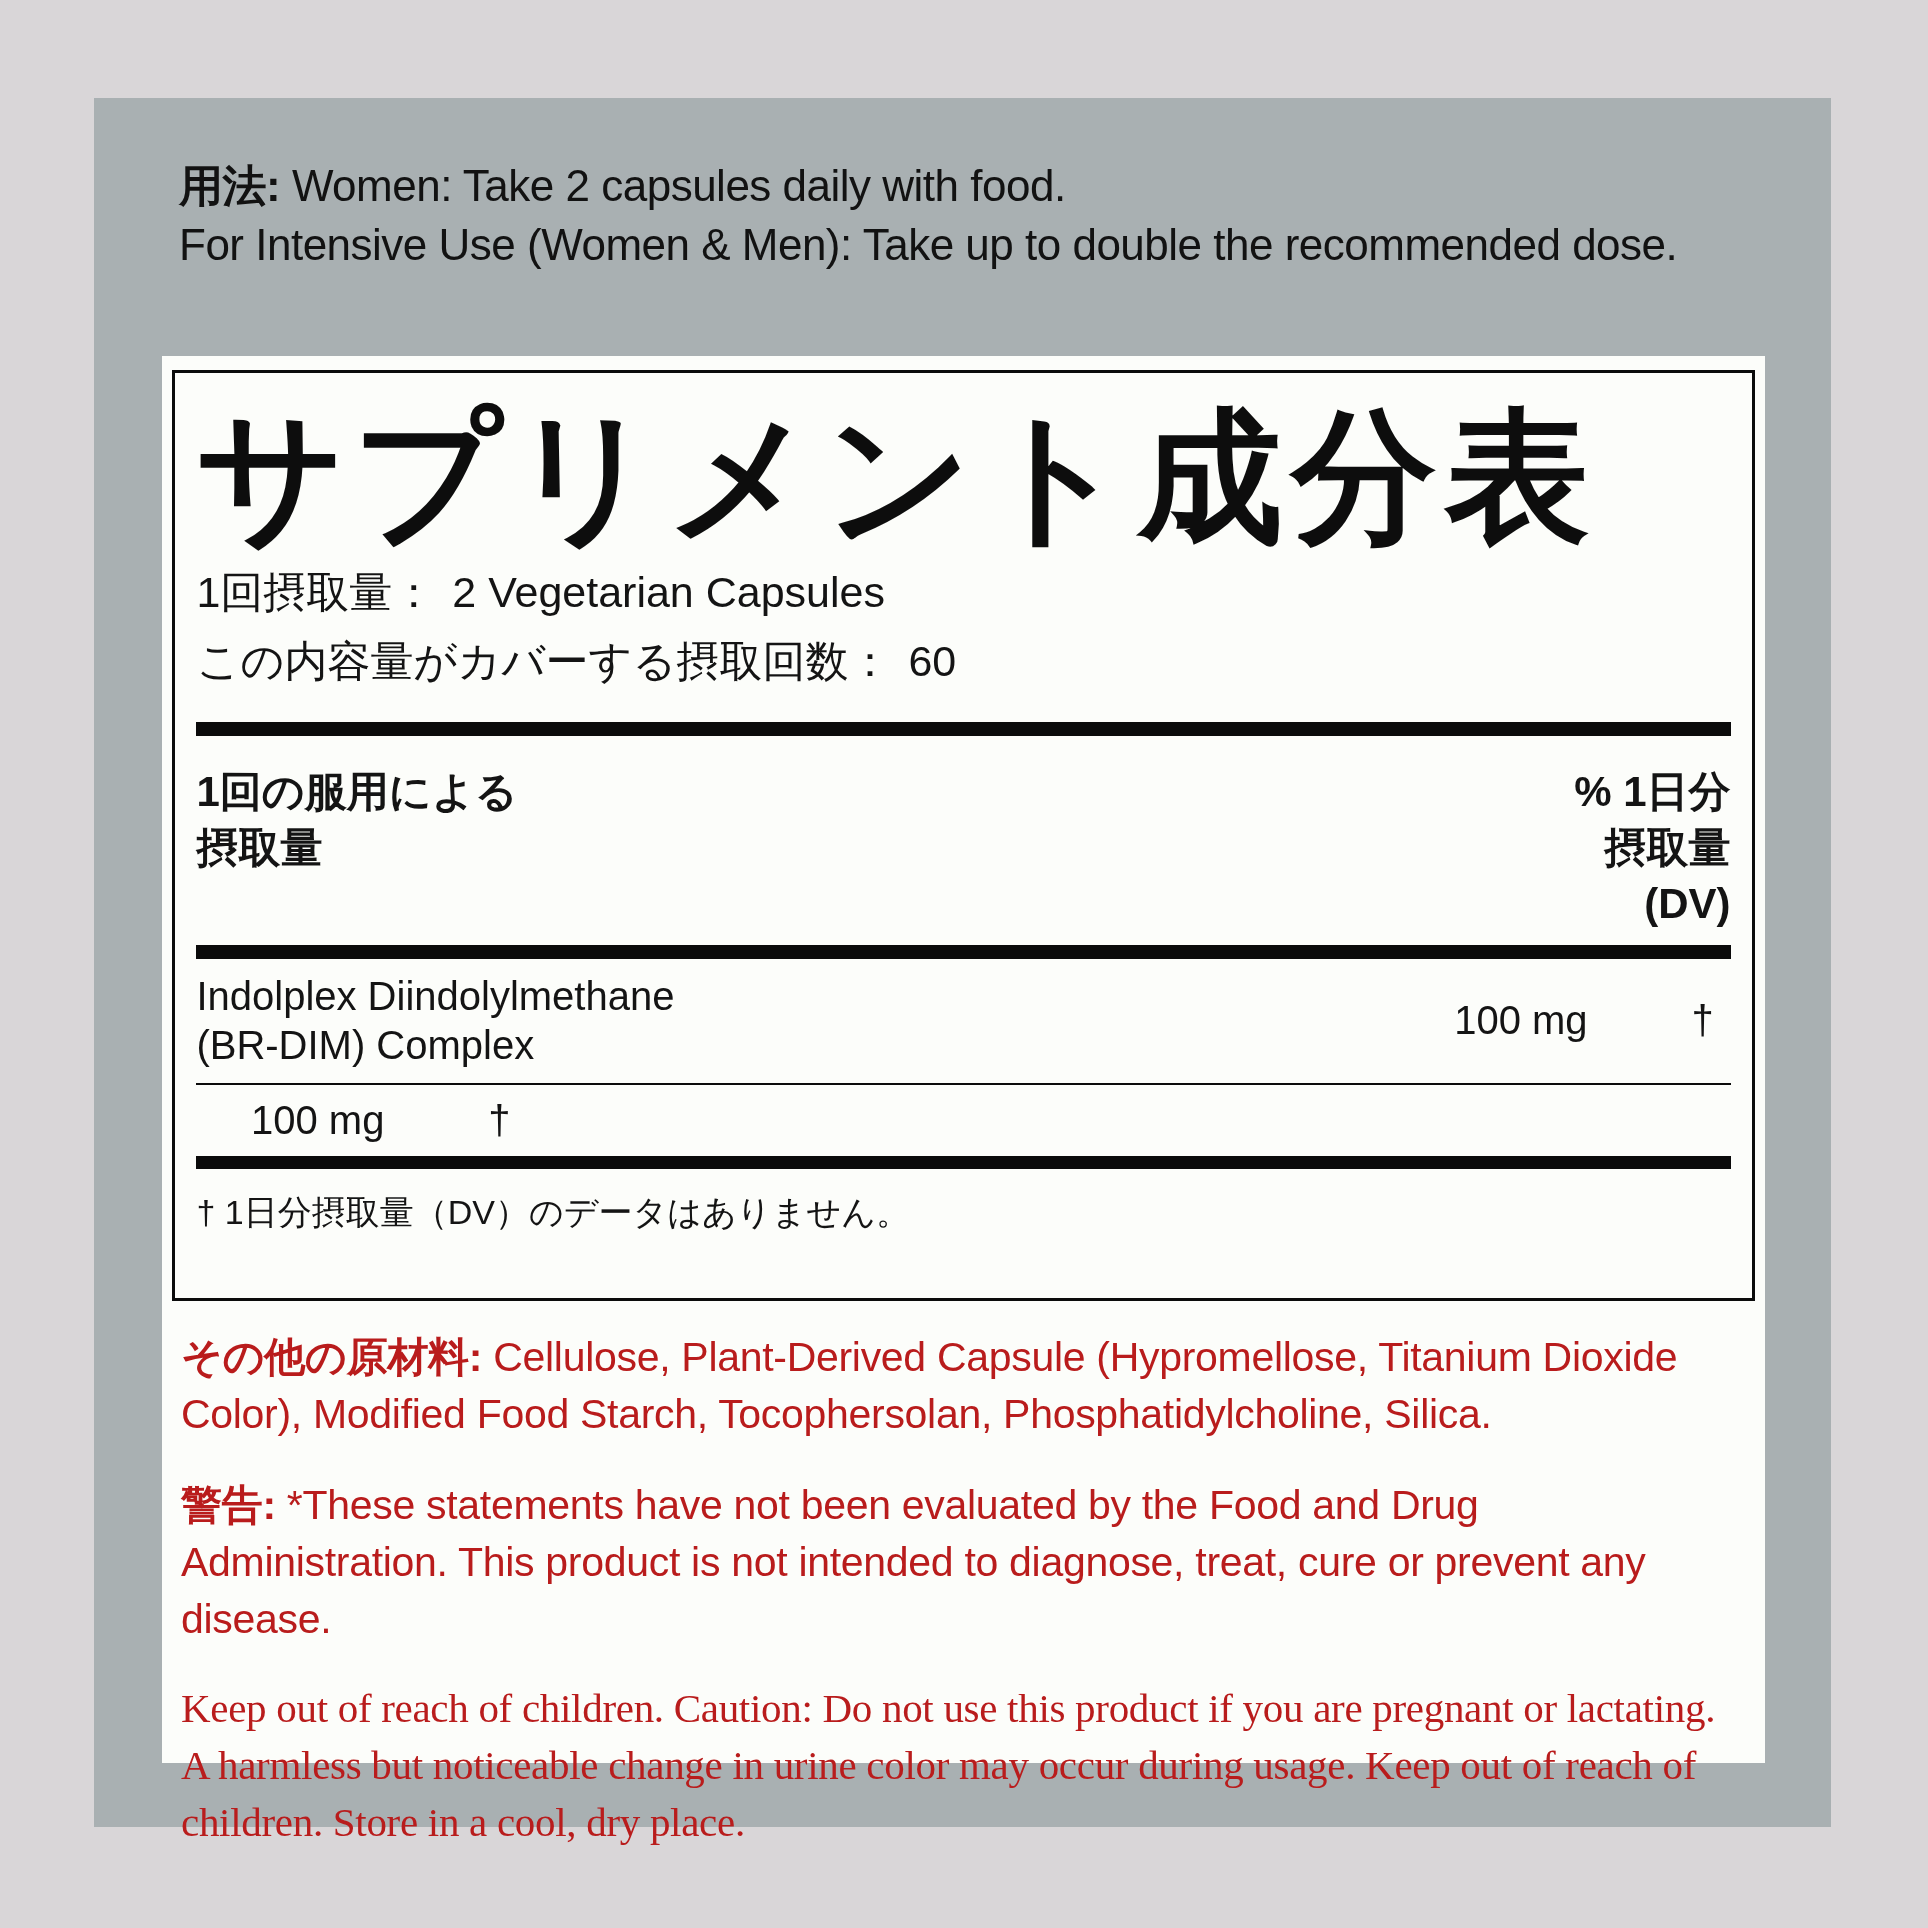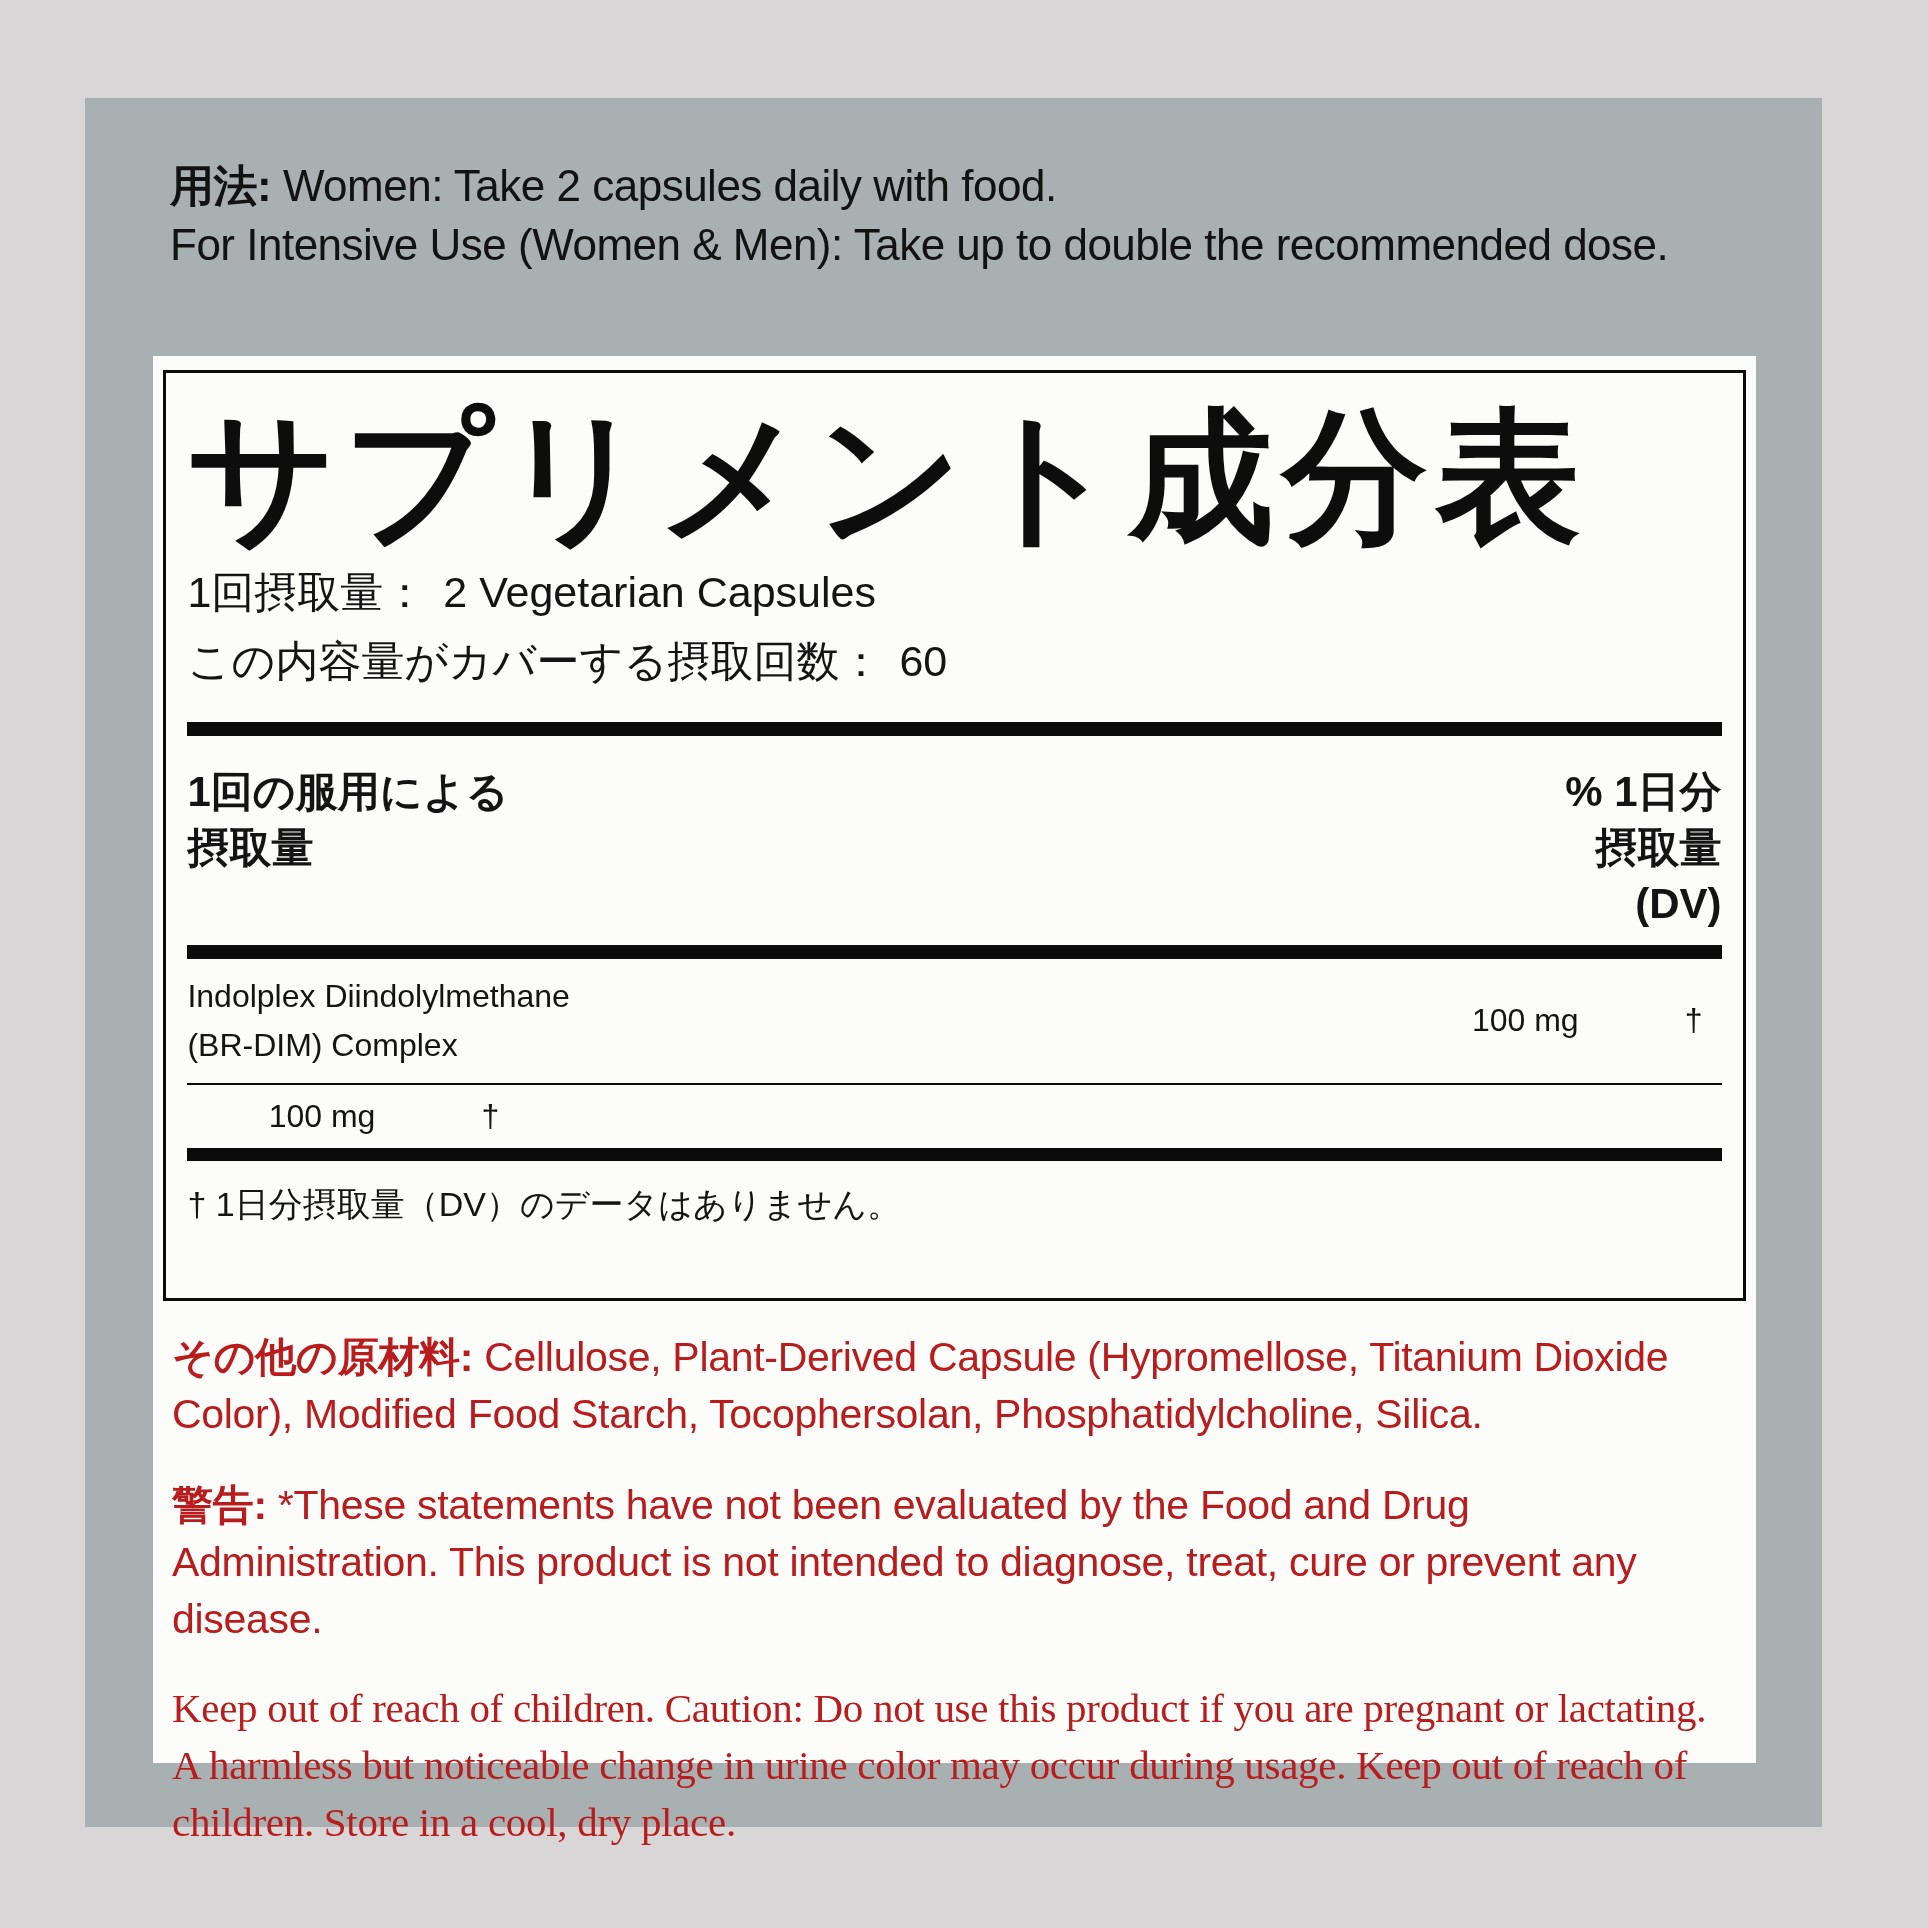--- a/index.html
+++ b/index.html
@@ -5,21 +5,21 @@
   html,body{margin:0;padding:0;}
   body{
     width:1928px;height:1928px;
     background:#d9d6d8;
     font-family:"Liberation Sans", sans-serif;
     color:#141414;
     -webkit-font-smoothing:antialiased;
   }
   .canvas{position:relative;width:1928px;height:1928px;overflow:hidden;}
   .label{
-    position:absolute;left:85px;top:98px;
+    position:absolute;left:94px;top:98px;
     width:1737px;height:1729px;
     background:#a9b0b2;
   }
   
   .directions{
     position:absolute;left:85px;top:58px;
     font-size:44px;line-height:59px;letter-spacing:-0.5px;
     color:#121212;
   }
   .directions b{font-weight:bold;}
@@ -54,21 +54,21 @@
   .bar.after-rows{height:13px;}
   .hdr-row{
     display:flex;justify-content:space-between;
     margin-top:28px;
     font-weight:bold;font-size:42px;line-height:56px;
   }
   .hdr-right{text-align:right;}
   .ing-row{
     display:flex;align-items:center;
     padding:13px 0;
-    font-size:32px;
+    font-size:40px;
   }
   .ing-name{flex:1;}
   .ing-name div{line-height:49px;}
   .ing-amt{width:188px;text-align:right;}
   .ing-dv{width:56px;margin-left:87px;text-align:center;}
   .row-divider{height:2.8px;background:#0b0b0b;}
   .footnote{margin-top:22.6px;font-size:34px;line-height:41px;}
   
   .lower{padding:0 19px;}
   .para{

